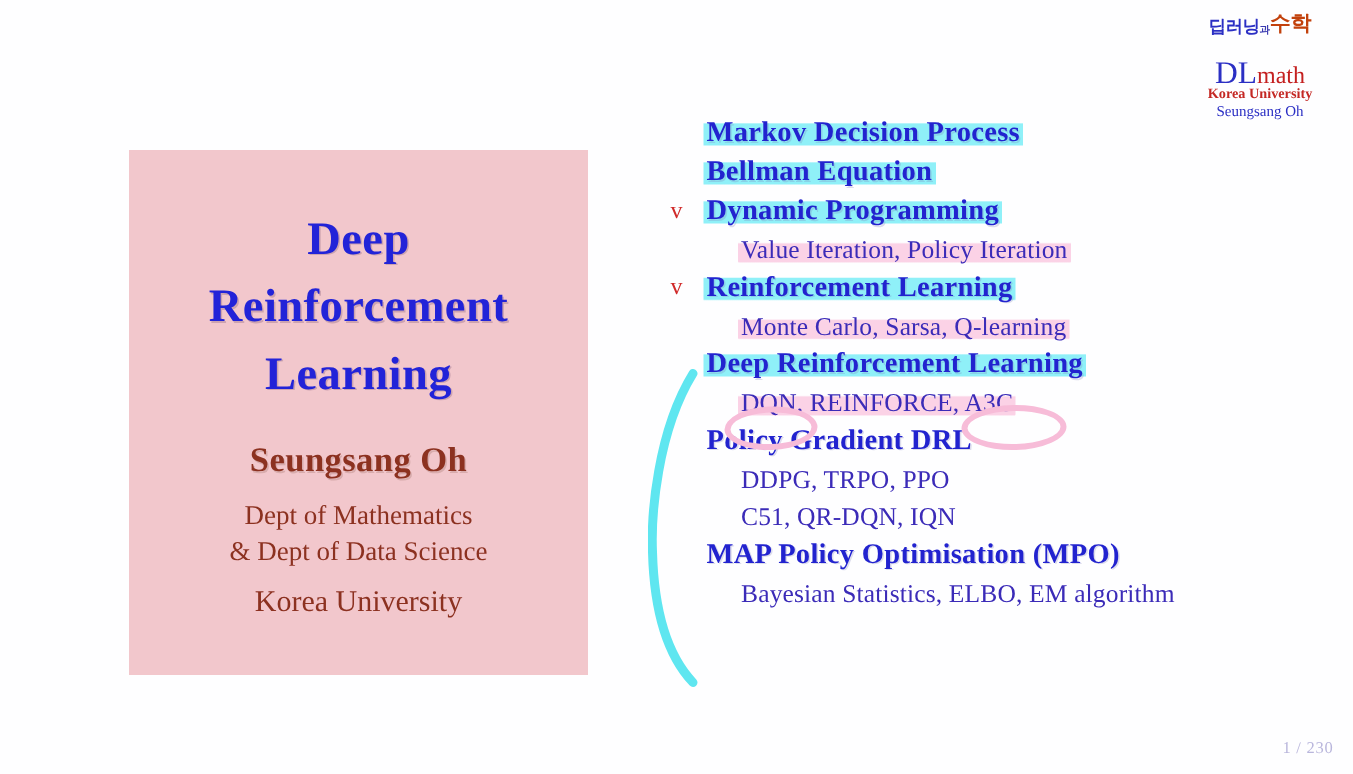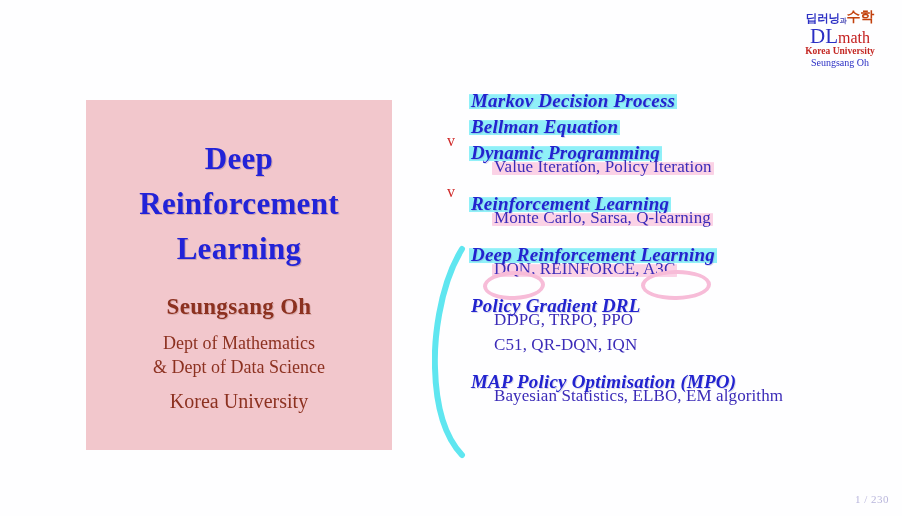--- a/index.html
+++ b/index.html
@@ -36,21 +36,21 @@
     font-weight: bold;
     letter-spacing: -0.2px;
     white-space: nowrap;
     height: 13px;
     position: relative;
   }
   .logo-kor .kk1 { color: #2b2fc4; }
   .logo-kor .kk2 { color: #3a3ab0; font-size: 7px; vertical-align: -1px; }
   .logo-kor .kk3 { color: #c2410c; font-size: 14px; vertical-align: 1px;}
   .logo-dl {
-    margin-top: 3px;
+    margin-top: 15px;
     height: 19px;
     white-space: nowrap;
   }
   .logo-dl .dl {
     color: #2b2fc4;
     font-size: 21px;
     letter-spacing: 0px;
   }
   .logo-dl .mth {
     color: #c42020;
@@ -129,27 +129,26 @@
     top: 2px;
     color: #d02a2a;
     font-size: 16px;
     font-weight: normal;
     font-family: "Liberation Serif", serif;
   }
 
   .head-txt {
     position: absolute;
     left: 26px;
-    top: 12px;
+    top: 0px;
     color: #2223cf;
     font-weight: bold;
     font-size: 19px;
     letter-spacing: 0.2px;
     text-shadow: 1px 1px 0 rgba(120,120,180,0.25);
-    font-style: italic;
   }
   .sub-txt {
     position: absolute;
     left: 49px;
     top: 1px;
     color: #3b2bb8;
     font-size: 17px;
     letter-spacing: 0.1px;
   }
   .hl-cyan {

